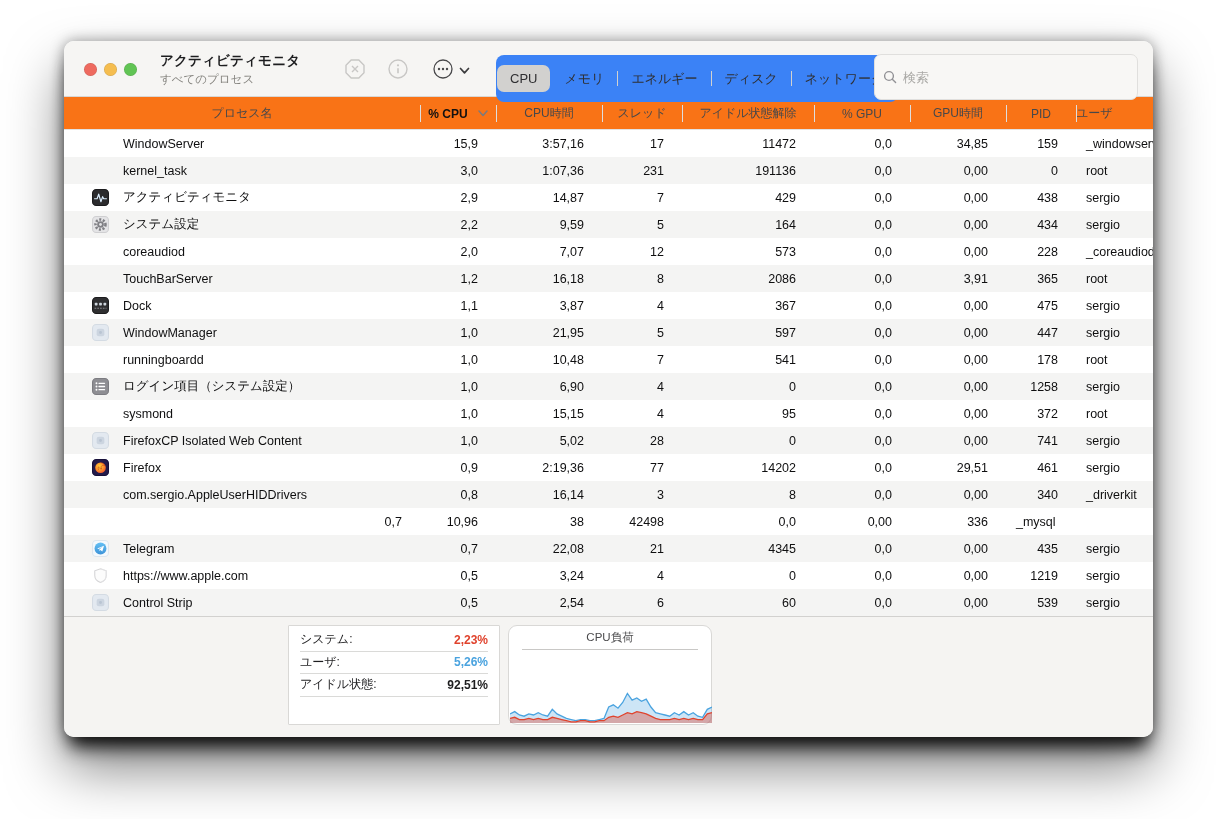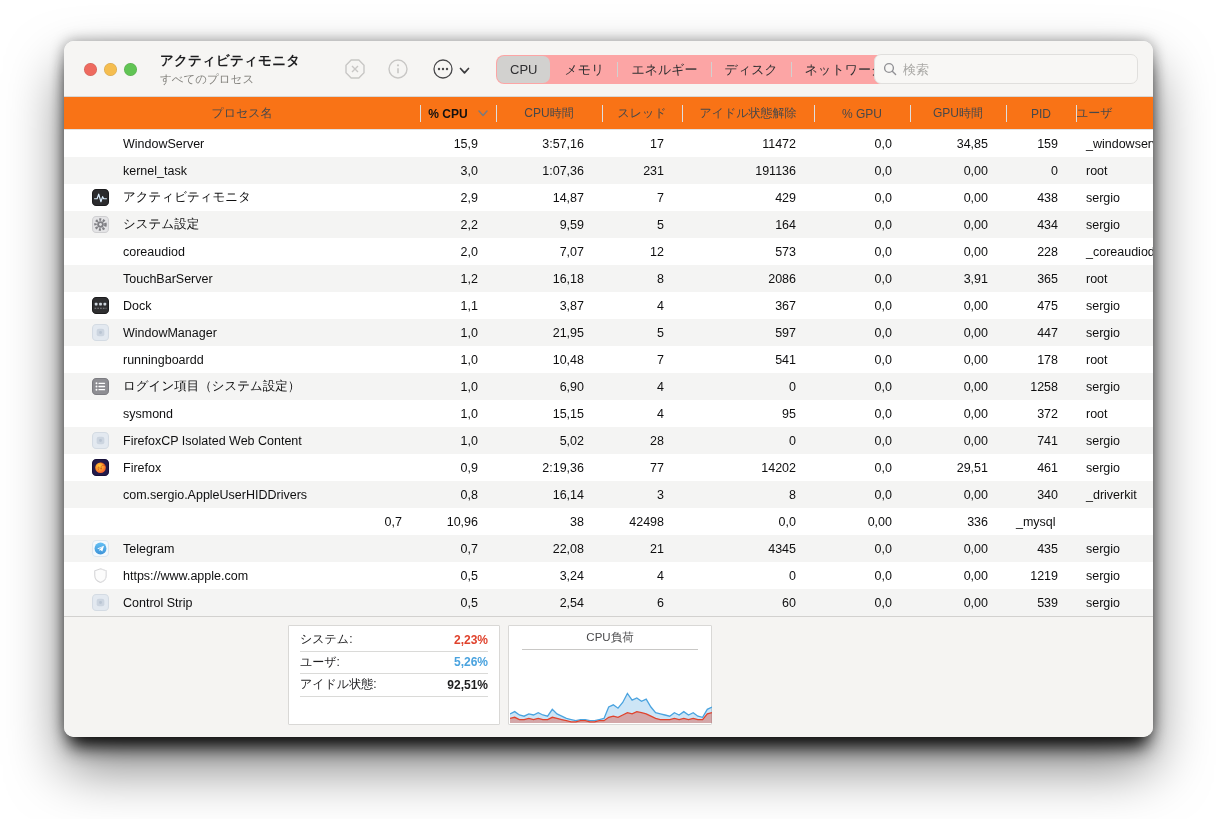--- a/index.html
+++ b/index.html
@@ -26,30 +26,30 @@
   .tl.green  { left:60px; background:#61c454; }
 
   .titleblock { position:absolute; left:96px; top:11px; }
   .title    { font-size:13.5px; font-weight:bold; color:#1d1d1f; letter-spacing:0.2px; }
   .subtitle { font-size:11.5px; color:#85847f; margin-top:2px; }
 
   .tbtn { position:absolute; top:17px; width:24px; height:24px; border:none; background:none;
           display:flex; align-items:center; justify-content:center; cursor:default; }
   .tbtn.quit { left:279px; } .tbtn.info { left:322px; } .tbtn.more { left:366px; width:42px; }
 
-  .segmented { position:absolute; left:432px; top:14px; height:29px;
-               background:#fca5a5; border-radius:8px; display:flex; align-items:center;
+  .segmented { position:absolute; left:432px; top:14px; height:47px;
+               background:#3b82f6; border-radius:8px; display:flex; align-items:center;
                padding:0 1px; }
   .segment { position:relative; height:27px; display:flex; align-items:center;
              padding:0 13px; font-size:13px; color:#2f2f31; border-radius:7px; cursor:default; }
   .segment.selected { background:#d2d1cf; font-weight:normal; }
   .segsep { width:1px; height:15px; background:#d2d1cf; }
   .segsep.hidden { visibility:hidden; }
 
-  .search { position:absolute; left:810px; top:13px; width:264px; height:30px;
+  .search { position:absolute; left:810px; top:13px; width:264px; height:46px;
             border:1px solid #e0dfdd; background:#f8f7f5; border-radius:7px;
             display:flex; align-items:center; padding:0 8px; }
   .search input { border:none; outline:none; background:transparent; flex:1;
                   font-size:13px; color:#333; margin-left:6px;
                   font-family:"Liberation Sans","DejaVu Sans",sans-serif; }
   .search input::placeholder { color:#a8a7a4; }
 
   
   .grid { display:grid;
           grid-template-columns:356px 76px 106px 80px 132px 96px 96px 70px 77px; }
@@ -71,21 +71,21 @@
   .cell.user { padding-left:10px; }
   .cell.name { display:flex; align-items:center; padding-left:28px; }
   .ic { width:17px; height:17px; margin-right:14px; flex:0 0 17px; display:inline-flex; }
   .ic svg { width:17px; height:17px; }
 
   
   .footer { position:relative; flex:1 1 auto; background:#f5f4f2; border-top:1px solid #d2d1cf; }
   .fbox { position:absolute; top:8px; height:100px; background:#ffffff;
           border:1px solid #d9d8d6; border-radius:1px; }
   .fbox.stats1 { left:224px; width:212px; padding:3px 11px 0 11px; }
-  .fbox.chart  { left:444px; width:204px; }
+  .fbox.chart  { left:444px; width:204px;border-radius:9px; }
   .fbox.stats2 { left:652px; width:214px; padding:3px 11px 0 11px; }
   .statrow { height:22.5px; display:flex; align-items:center; justify-content:space-between;
              border-bottom:1px solid #dadad8; font-size:12px; color:#1d1d1f; }
   .statval { font-weight:bold; }
   .statval.red  { color:#e0432d; }
   .statval.blue { color:#4aa3df; }
   .statval.plain { font-weight:normal; }
   .chart-title { height:23px; display:flex; align-items:center; justify-content:center;
                  font-size:11.5px; color:#4a4a4c; }
   .chart-rule { height:1px; background:#c9c8c6; margin:0 13px; }

